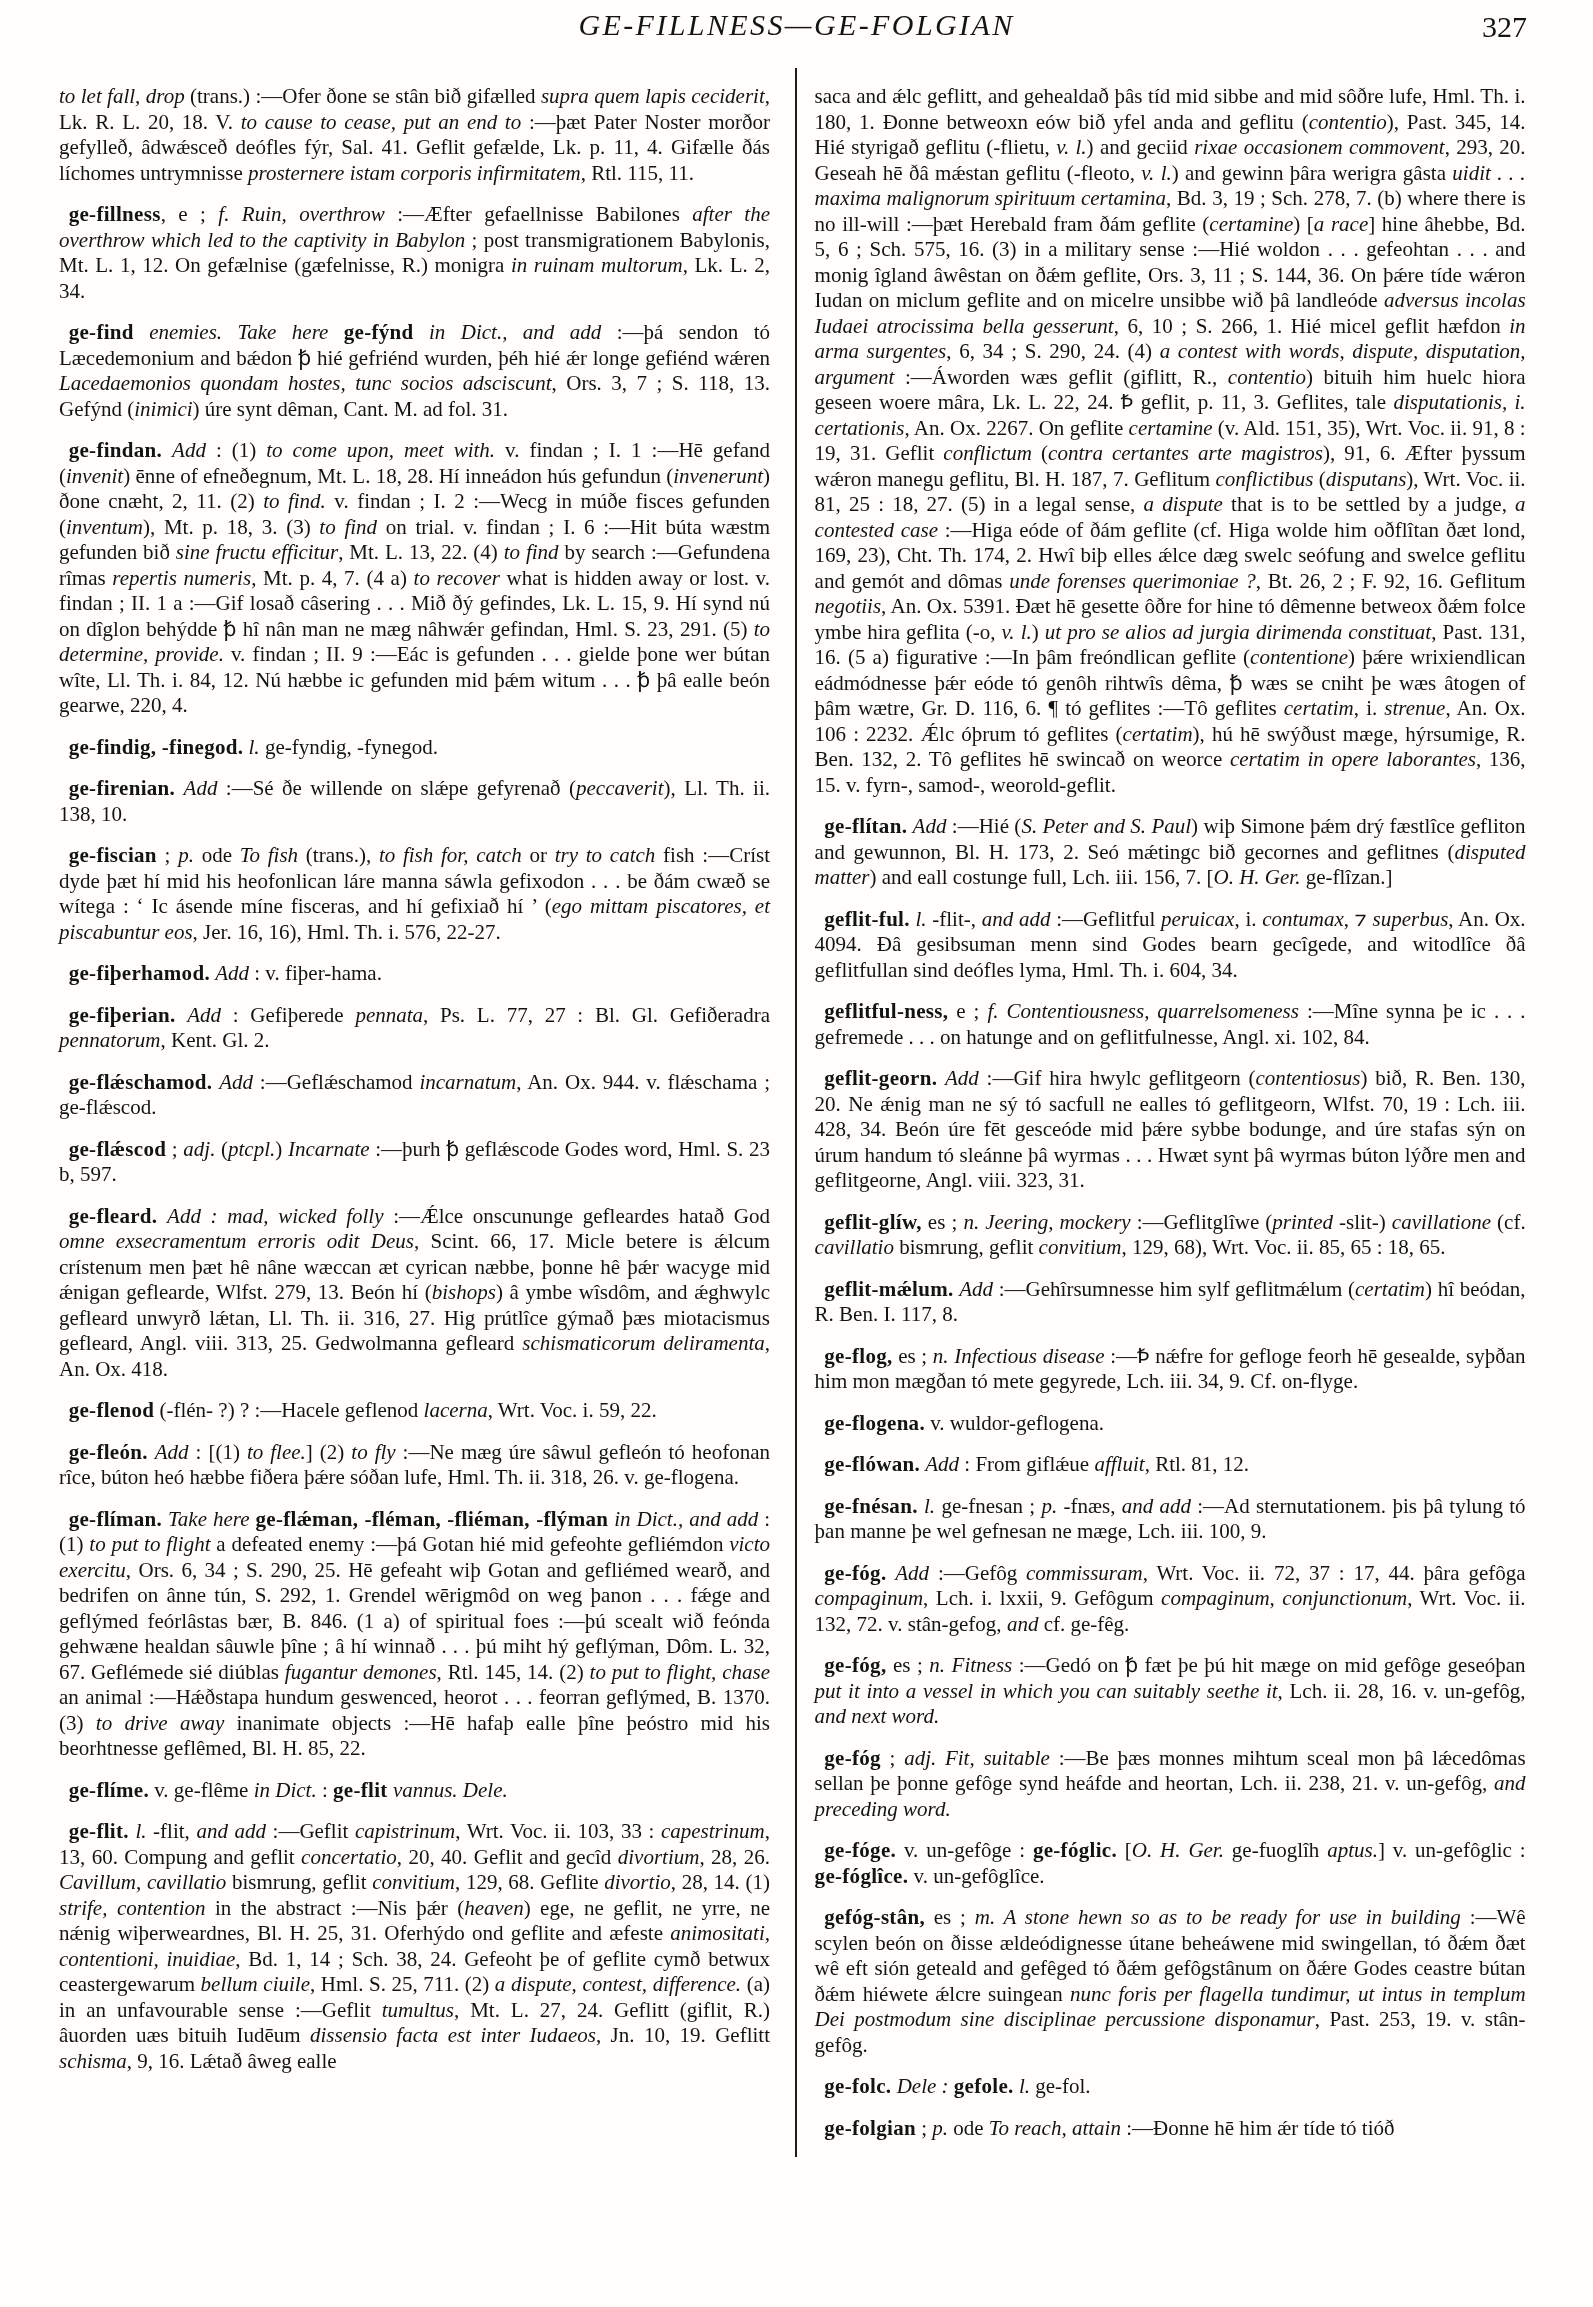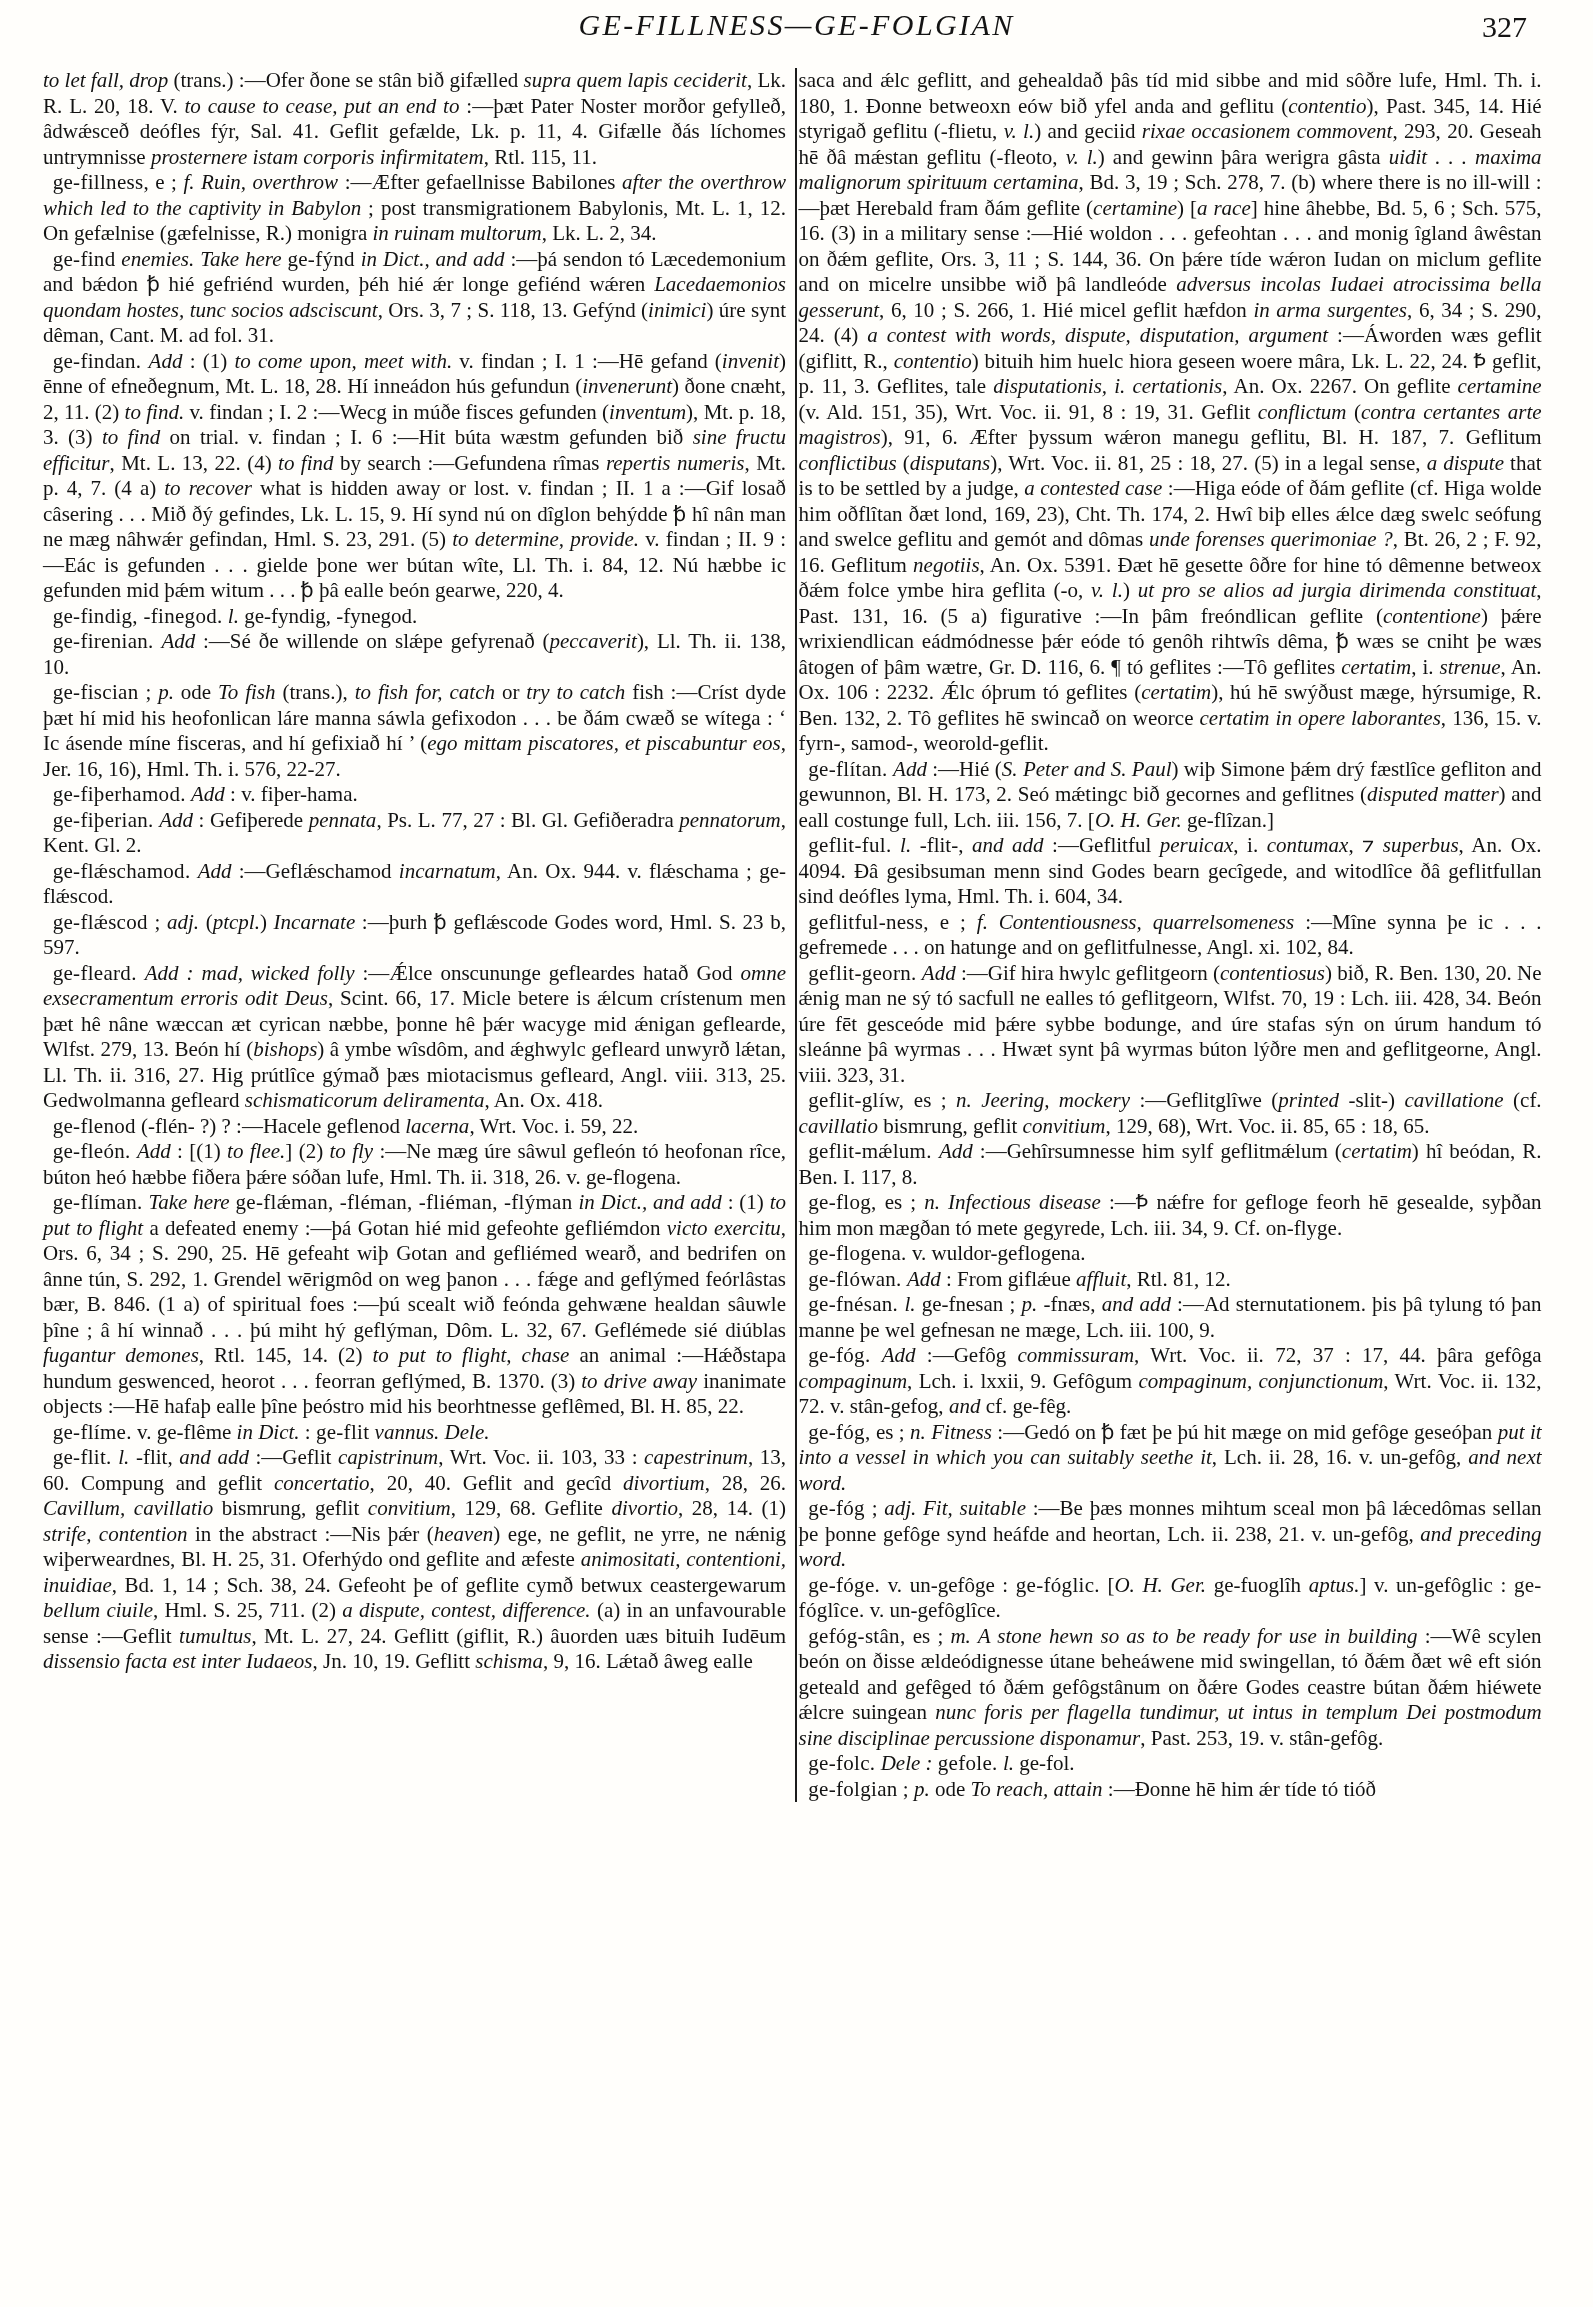--- a/index.html
+++ b/index.html
@@ -49,25 +49,25 @@
     color: #131313;
   }
   .col-left  { padding-right: 9px; }
   .col-right { padding-left: 2px; }
   .col-rule {
     width: 1.6px;
     background: #1c1c1c;
     flex: 0 0 1.6px;
   }
   p.entry {
-    margin: 0;
+    margin: 16px;
     text-indent: 9.7px;
   }
   p.entry.no-indent { text-indent: 0; }
-  p.entry b { font-weight: normal; letter-spacing: 0.3px; }
+  p.entry b { font-weight: bold; letter-spacing: 0.3px; }
   p.entry i { font-style: italic; }
 </style>
 </head>
 <body>
 
 <div class="page">
   <div class="running-head">
     <span class="head-title">GE-FILLNESS—GE-FOLGIAN</span>
     <span class="page-num">327</span>
   </div>

